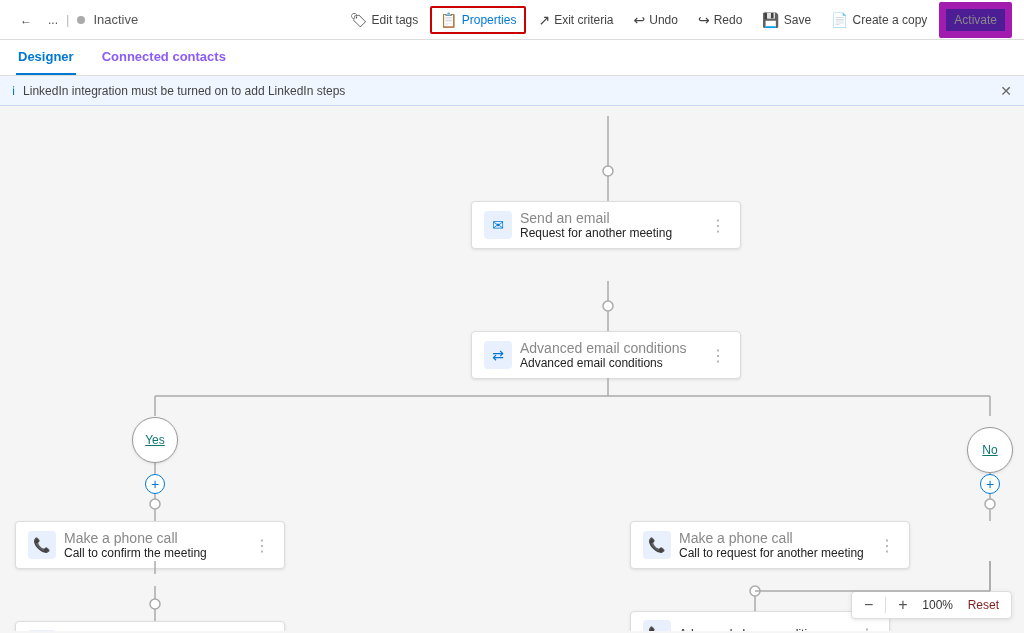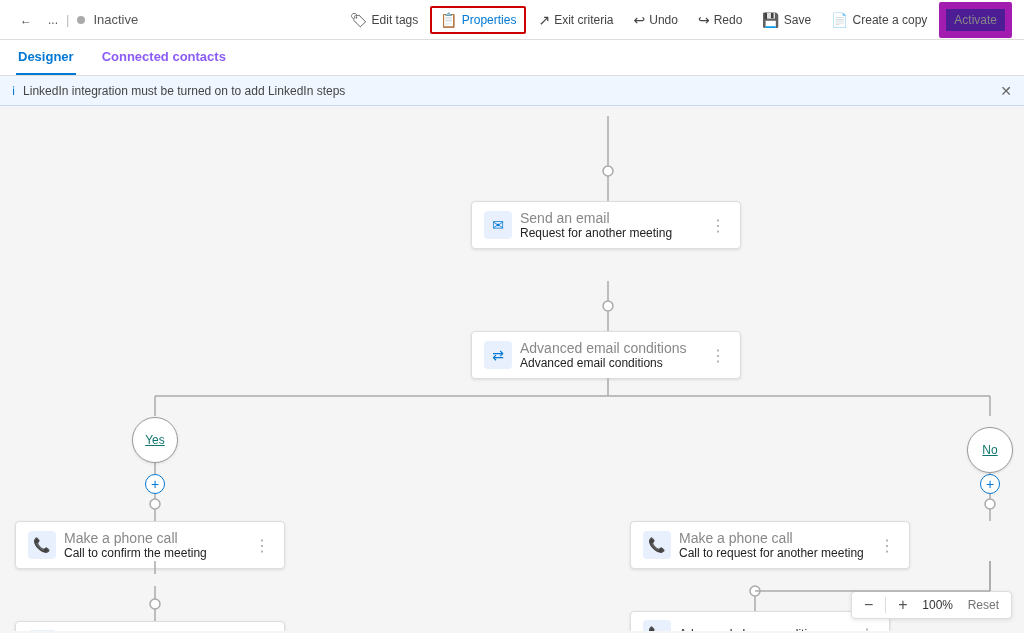--- a/index.html
+++ b/index.html
@@ -208,21 +208,21 @@
     }
     .zoom-btn {
       border: none; background: none; cursor: pointer;
       font-size: 16px; color: #555; padding: 0 4px;
     }
     .zoom-level {
       font-size: 12px; color: #333; min-width: 36px; text-align: center;
     }
     .zoom-reset {
       border: none; background: none; cursor: pointer;
-      font-size: 12px; color: #737373; padding: 0 4px;
+      font-size: 12px; color: #7f1d1d; padding: 0 4px;
     }
     .zoom-sep { width: 1px; height: 16px; background: #ddd; }
   </style>
 </head>
 <body>
 
 <div class="header">
   <button class="header-btn header-back">
     <span>←</span>
   </button>

